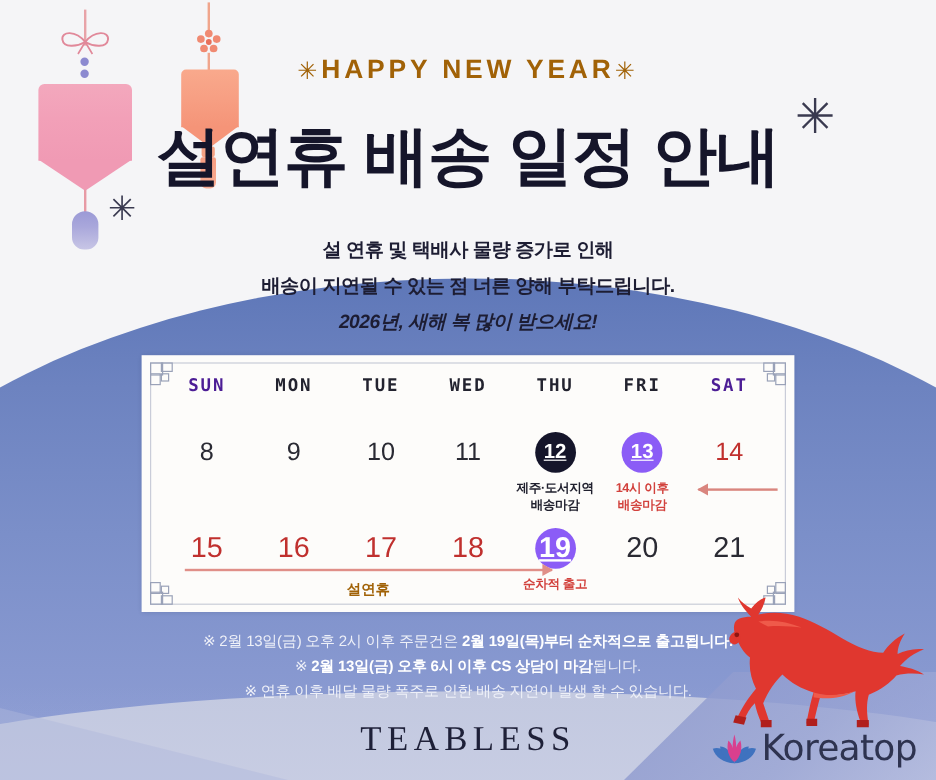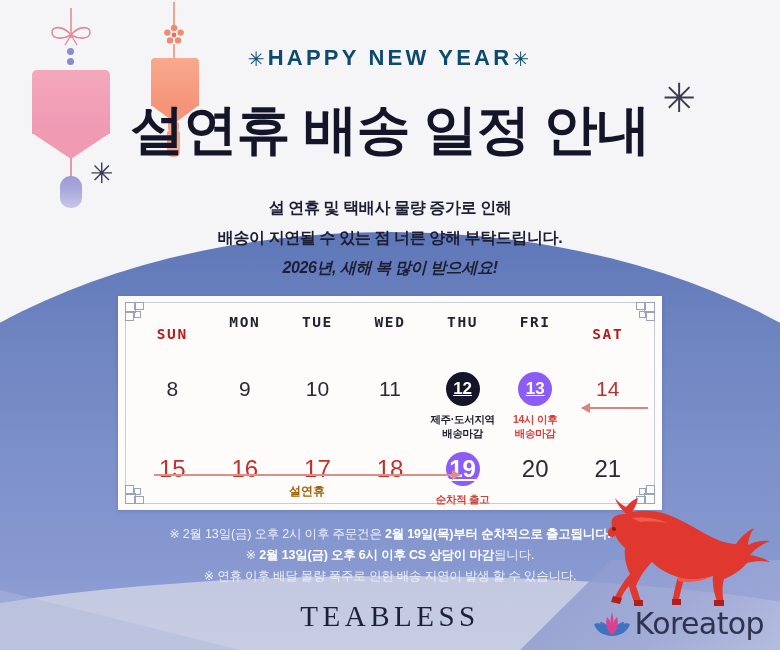--- a/index.html
+++ b/index.html
@@ -140,21 +140,21 @@
 
   
   .hny {
     position: absolute;
     left: 0; top: 45px;
     width: 780px;
     text-align: center;
     font-size: 22px;
     font-weight: 600;
     letter-spacing: 3.2px;
-    color: #0c4a6e;
+    color: #a16207;
   }
   .hny .ast { font-size: 20px; vertical-align: -1px; }
   .main-title {
     position: absolute;
     left: 0; top: 94px;
     width: 780px;
     text-align: center;
     font-size: 54px;
     font-weight: 800;
     letter-spacing: -1px;
@@ -229,21 +229,21 @@
     text-align: center;
     position: relative;
   }
   .dow {
     font-size: 14.5px;
     font-weight: 700;
     letter-spacing: 1.6px;
     color: #23232f;
     font-family: "DejaVu Sans Mono", monospace;
   }
-  .dow.red { color: #b91c1c; margin-top: 12px; }
+  .dow.red { color: #4c1d95; }
 
   .row-dates { margin-top: 30px; }
   .daynum {
     font-size: 21px;
     color: #2a2a33;
     font-weight: 400;
     line-height: 34px;
     height: 34px;
   }
   .daynum.red { color: #c0302e; }

